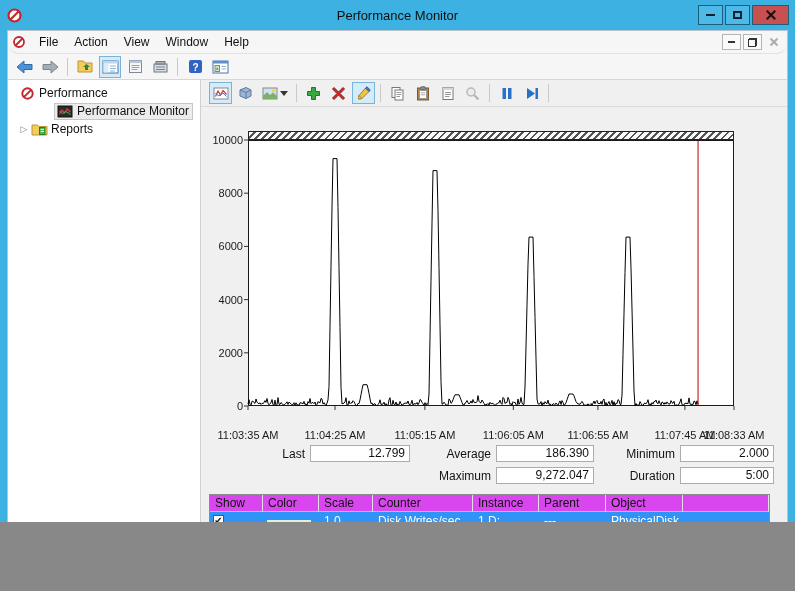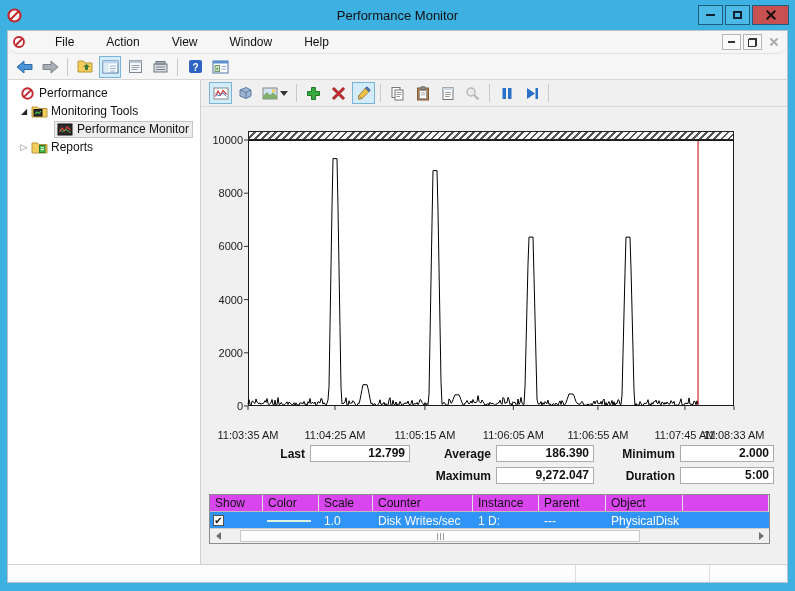--- a/index.html
+++ b/index.html
@@ -1,36 +1,36 @@
 <!DOCTYPE html>
 <html><head>
 <meta charset="utf-8">
 <style>
   html,body{margin:0;padding:0;background:#888;}
   *{box-sizing:border-box;font-family:"Liberation Sans","DejaVu Sans",sans-serif;}
-  .window{position:relative;width:795px;height:591px;background:#3db2e2;outline:1px solid #14546e;overflow:hidden;}
+  .window{position:relative;width:795px;height:522px;background:#3db2e2;outline:1px solid #14546e;overflow:hidden;}
 
   
   .titlebar{height:30px;display:flex;align-items:center;padding:0 6px;position:relative;}
   .app-icon{width:17px;height:17px;flex:0 0 auto;}
   .title-text{position:absolute;left:0;right:0;text-align:center;font-size:13px;color:#101010;}
   .win-btns{margin-left:auto;display:flex;gap:2px;z-index:2;}
   .win-btn{width:25px;height:20px;border:1px solid #1e5d7c;background:#4cb9e6;display:flex;align-items:center;justify-content:center;cursor:default;}
   .win-btn.close{width:37px;background:#c75050;}
   .glyph-min{width:9px;height:2px;background:#102030;}
   .glyph-max{width:9px;height:8px;border:2px solid #102030;}
   .glyph-x{position:relative;width:10px;height:10px;}
   .glyph-x::before,.glyph-x::after{content:"";position:absolute;left:4px;top:-1px;width:2px;height:12px;background:#1a1010;}
   .glyph-x::before{transform:rotate(45deg);}  .glyph-x::after{transform:rotate(-45deg);}
 
   
   .app-frame{position:absolute;left:7px;top:30px;width:781px;height:553px;background:#f4f4f4;display:flex;flex-direction:column;border:1px solid #b8c4ca;}
 
   
-  .menubar{height:23px;background:#f6f6f6;border-bottom:1px solid #e2e2e2;display:flex;align-items:center;padding:0 4px;gap:18px;border-radius:11px;}
+  .menubar{height:23px;background:#f6f6f6;border-bottom:1px solid #e2e2e2;display:flex;align-items:center;padding:0 4px;gap:2px;border-radius:11px;}
   .menubar .app-icon{width:14px;height:14px;margin-right:4px;}
   .menu-item{font-size:12px;color:#111;padding:2px 7px;cursor:default;}
   .mmc-btns{margin-left:auto;display:flex;gap:2px;align-items:center;}
   .mmc-btn{width:19px;height:16px;border:1px solid #b5b5b5;background:#fafafa;display:flex;align-items:center;justify-content:center;}
   .glyph-min-s{width:7px;height:2px;background:#333;}
   .glyph-restore{position:relative;width:9px;height:9px;}
   .glyph-restore::before{content:"";position:absolute;right:0;top:0;width:6px;height:6px;border:1px solid #333;background:#fafafa;}
   .glyph-restore::after{content:"";position:absolute;left:0;bottom:0;width:6px;height:6px;border:1px solid #333;background:#fafafa;}
   .glyph-x-dis{position:relative;width:8px;height:8px;opacity:.45;}
   .glyph-x-dis::before,.glyph-x-dis::after{content:"";position:absolute;left:3px;top:-1px;width:2px;height:10px;background:#555;}
@@ -63,21 +63,21 @@
 
   .chart-wrap{flex:1;position:relative;}
   .hatch-band{position:absolute;left:47px;top:24px;width:486px;height:9px;border:1px solid #222;background:repeating-linear-gradient(135deg,#fafafa 0 3px,#555 3px 5px);}
   .plot-svg{position:absolute;left:47px;top:33px;overflow:visible;}
   .y-labels{position:absolute;left:0;top:33px;width:42px;height:266px;font-size:11px;color:#1a1a1a;}
   .y-labels span{position:absolute;right:0;width:42px;text-align:right;}
   .x-labels{position:absolute;left:47px;top:322px;width:486px;height:14px;font-size:11px;color:#1a1a1a;}
   .x-labels span{position:absolute;transform:translateX(-50%);white-space:nowrap;}
 
   
-  .stats{position:absolute;left:8px;top:338px;width:565px;display:grid;grid-template-columns:1fr 100px 76px 98px 76px 94px;grid-auto-rows:17px;gap:5px 5px;font-size:12px;color:#111;align-items:center;font-weight:bold;}
+  .stats{position:absolute;left:8px;top:338px;width:565px;display:grid;grid-template-columns:1fr 100px 76px 98px 76px 94px;grid-auto-rows:17px;gap:5px 5px;font-size:12px;color:#111;align-items:center;}
   .slabel{text-align:right;}
   .sbox{background:#fff;border:1px solid #a9adb2;height:17px;line-height:15px;text-align:right;padding-right:4px;}
 
   
   .legend{position:absolute;left:8px;top:387px;width:561px;border:1px solid #8c8c8c;background:#fff;font-size:12px;}
   .lg-row{display:flex;height:17px;align-items:stretch;}
   .lg-head .lg-cell{border-right:1px solid #e0e0e0;border-bottom:1px solid #bdbdbd;padding:1px 0 0 5px;color:#111;background:#d946ef;}
   .lg-cell{overflow:hidden;white-space:nowrap;}
   .c-show{width:53px;} .c-color{width:56px;} .c-scale{width:54px;} .c-counter{width:100px;}
   .c-instance{width:66px;} .c-parent{width:67px;} .c-object{width:77px;} .c-fill{flex:1;}
@@ -223,31 +223,20 @@
 
       <div class="tree-panel">
         <div class="tree-item lvl0">
           <span class="ticon">
             <svg width="15" height="15" viewBox="0 0 15 15">
                 <circle cx="7.5" cy="7.5" r="5.2" fill="#fff" stroke="#c1272d" stroke-width="1.9"></circle>
                 <line x1="3.8" y1="11.2" x2="11.2" y2="3.8" stroke="#c1272d" stroke-width="1.9"></line>
               </svg>
           </span>
           <span class="tlabel">Performance</span>
-        </div>
-        <div class="tree-item lvl1">
-          <span class="exp exp-open"></span>
-          <span class="ticon">
-            <svg width="17" height="14" viewBox="0 0 17 14">
-                <path d="M1 3 L1 13 L16 13 L16 4.5 L8 4.5 L6.5 3 Z" fill="#f3cd5a" stroke="#b9963a"></path>
-                <rect x="3" y="5.5" width="8" height="6.5" fill="#2b2b2b" stroke="#111"></rect>
-                <polyline points="4,10 6,8 8,9.5 10,7" fill="none" stroke="#44c04c" stroke-width="1.2"></polyline>
-              </svg>
-          </span>
-          <span class="tlabel">Monitoring Tools</span>
         </div>
         <div class="tree-item lvl2">
           <span class="sel-box">
             <span class="ticon">
               <svg width="16" height="13" viewBox="0 0 16 13">
                   <rect x="1" y="1" width="14" height="11" fill="#2b2b2b" stroke="#111"></rect>
                   <polyline points="2.5,9 5,5 7.5,8 10,4 13.5,7" fill="none" stroke="#e23a3a" stroke-width="1.2"></polyline>
                   <polyline points="2.5,6 5.5,8.5 9,6.5 13.5,9.5" fill="none" stroke="#49b84f" stroke-width="1"></polyline>
                 </svg>
             </span>

